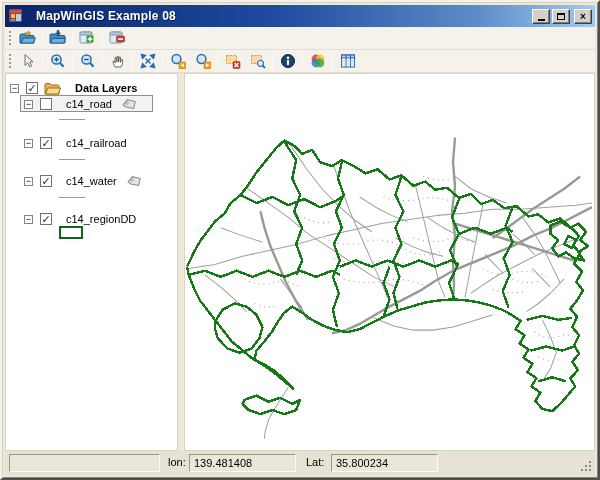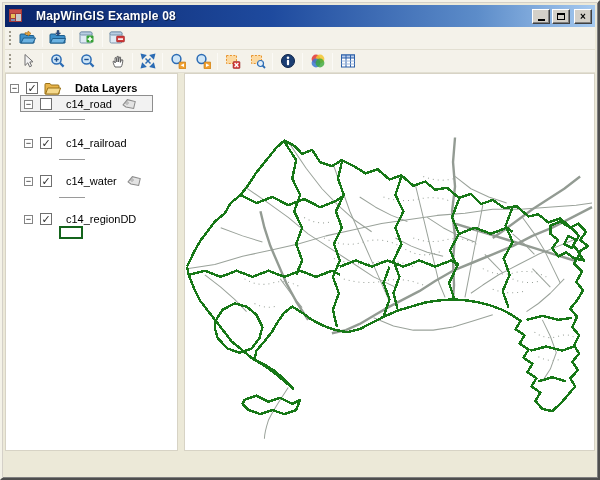--- a/index.html
+++ b/index.html
@@ -377,14 +377,22 @@
         <path d="M30,242 L38,230 50,224 62,227 72,235 78,247 75,258 67,268 55,272 43,268 33,258 30,248 Z"></path>
         <path d="M344,240 L360,236 376,240 390,238 M348,270 L364,266 380,270 392,266 M356,300 L370,296 384,300"></path>
         <path d="M368,148 L378,144 388,150 396,146 404,154 398,162 406,168 396,174 402,182 392,180 384,174 376,178 370,170 376,162 368,156 Z"></path>
         <path d="M386,158 L394,162 390,170 382,166 Z"></path>
         <path d="M100,66 L112,84 108,102 116,118 110,134 118,150 112,166 118,182 112,196"></path>
         <path d="M60,318 L72,314 84,320 96,316 108,322 116,318 112,328 100,332 88,328 76,332 64,328 58,322 Z"></path>
       </g>
     </svg>
   </div>
 
+  <div class="statusbar">
+    <div class="spanel sp-empty"></div>
+    <span class="slabel lon-label">lon:</span>
+    <div class="spanel sp-lon">139.481408</div>
+    <span class="slabel lat-label">Lat:</span>
+    <div class="spanel sp-lat">35.800234</div>
+    <div class="resize-grip"></div>
+  </div>
 
 </div>
 
 </body></html>

